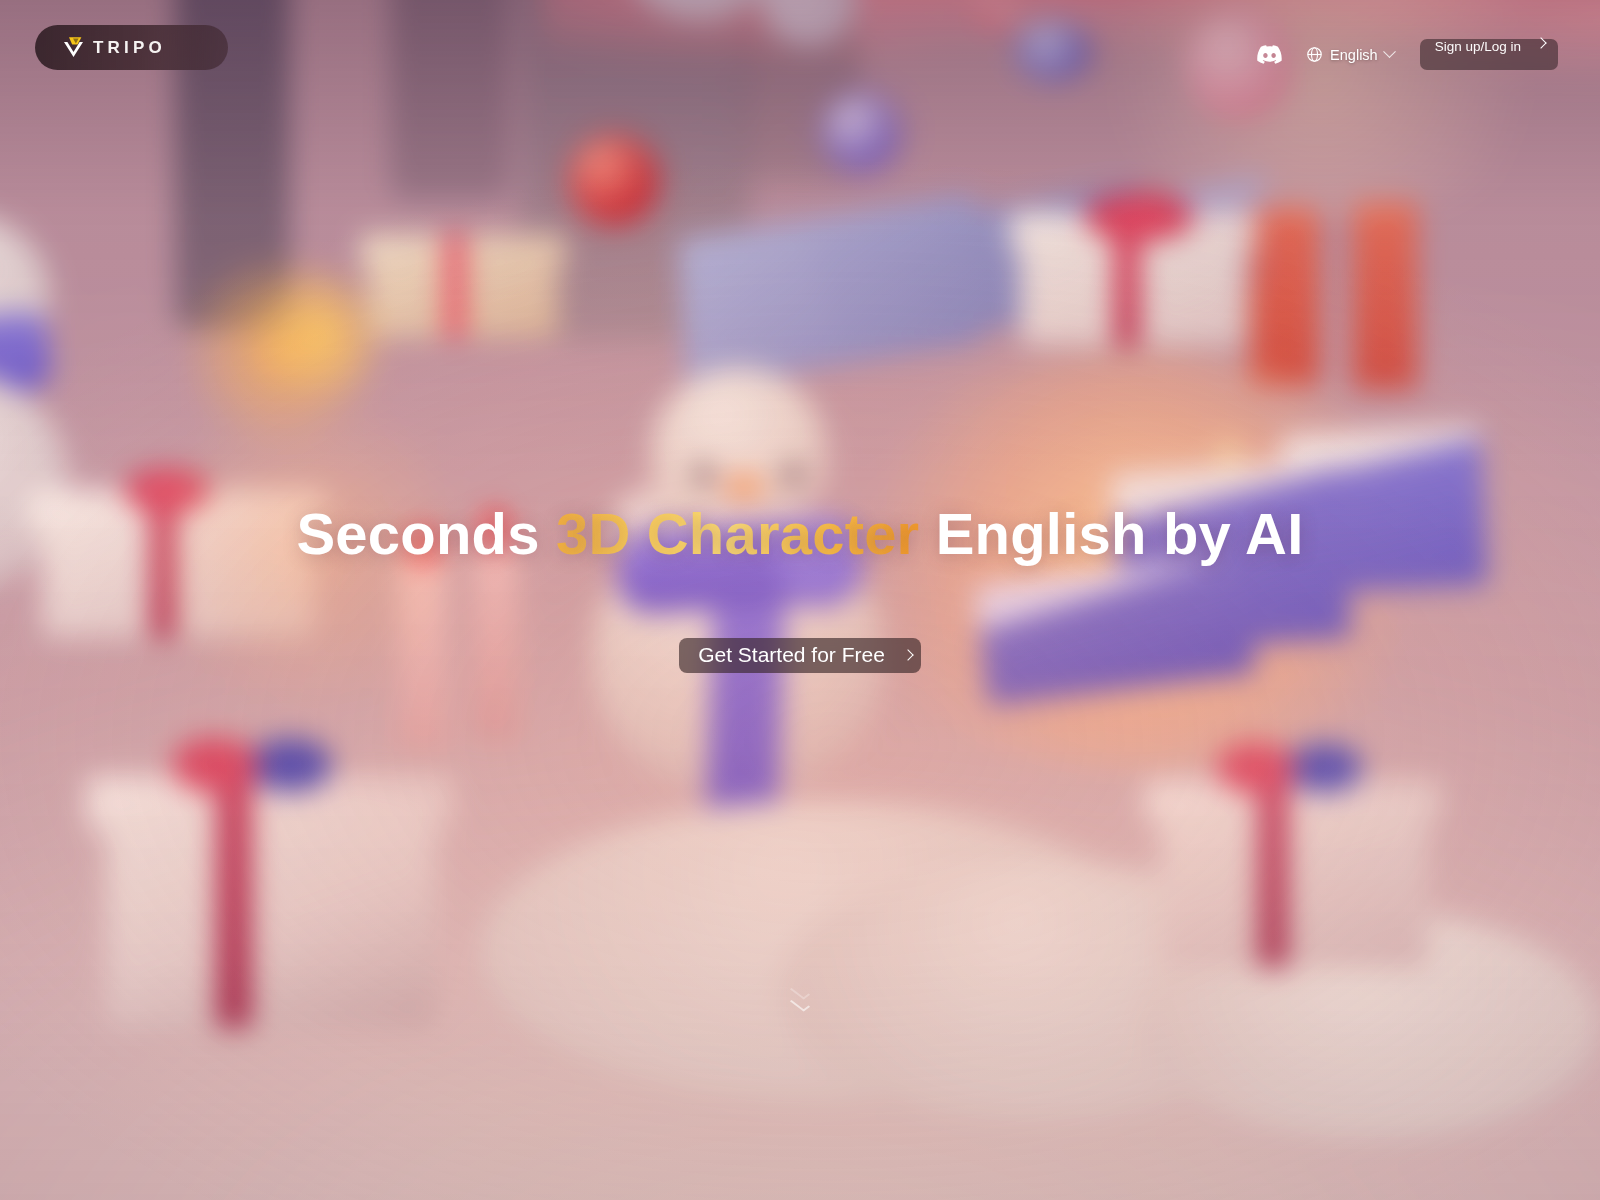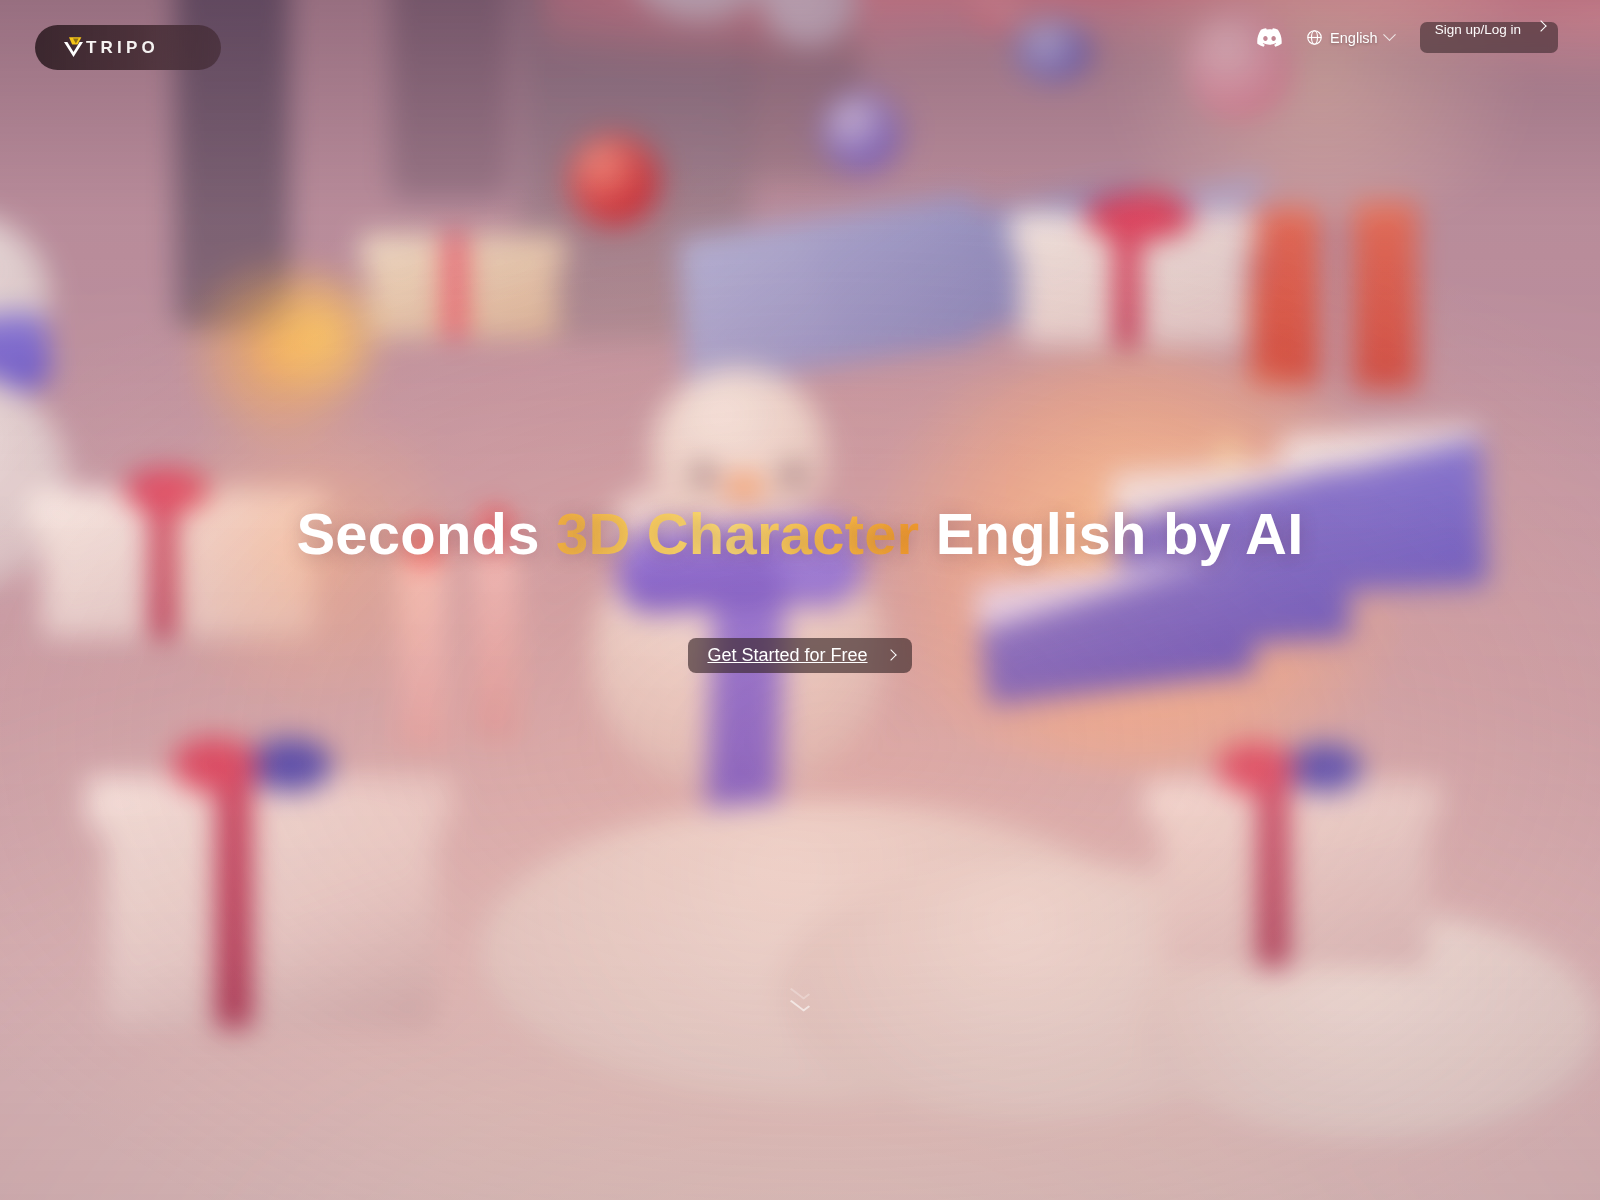--- a/index.html
+++ b/index.html
@@ -182,31 +182,31 @@
   .navbar {
     position:absolute; left:0; top:0; width:1600px; height:92px; z-index:40;
   }
   .nav-pill {
     position:absolute; left:35px; top:25px; height:45px;
     display:flex; align-items:center; padding:0 26px 0 26px;
     border-radius:24px;
     background:linear-gradient(90deg, rgba(45,28,34,.88) 0%, rgba(58,35,42,.82) 55%, rgba(62,38,45,.60) 100%);
     backdrop-filter:blur(6px);
   }
-  .logo { display:flex; align-items:center; margin-right:36px; cursor:pointer; }
+  .logo { display:flex; align-items:center; gap:7px; margin-right:36px; cursor:pointer; }
   .logo-mark { position:relative; width:25px; height:25px; }
   .logo-text { font-size:17px; letter-spacing:4.2px; font-weight:700; color:#f6f3f2; }
   .nav-links { display:flex; align-items:center; gap:0; }
   .nav-link {
     color:#f3eeee; font-size:14.5px; font-weight:500; letter-spacing:.2px;
     padding:0 19px; cursor:pointer; white-space:nowrap; display:flex; align-items:center; gap:6px;
   }
   .chev-d { display:inline-block; width:9px; height:9px; border-right:1.6px solid #efe8e8; border-bottom:1.6px solid #efe8e8; transform:rotate(45deg) translate(-2px,-2px); }
 
-  .nav-right { position:absolute; right:42px; top:15px; height:45px; display:flex; align-items:center; gap:0; }
+  .nav-right { position:absolute; right:42px; top:32px; height:45px; display:flex; align-items:center; gap:0; }
   .discord-btn { width:34px; height:34px; display:flex; align-items:center; justify-content:center; cursor:pointer; margin-right:20px; }
   .lang { display:flex; align-items:center; gap:7px; color:#fff; font-size:14.5px; cursor:pointer; margin-right:26px; text-shadow:0 1px 3px rgba(0,0,0,.3); }
   .globe { width:17px; height:17px; }
   .signup {
     display:flex; gap:16px; height:31px; padding:0 13px 0 15px;
     border-radius:7px; background:rgba(40,26,30,.52); backdrop-filter:blur(4px);
     color:#fdfbfb; font-size:13.5px; cursor:pointer; white-space:nowrap;
   }
   .arr-r { display:inline-block; width:8px; height:8px; border-top:1.6px solid #fff; border-right:1.6px solid #fff; transform:rotate(45deg); }
 
@@ -219,23 +219,23 @@
     letter-spacing:.2px; text-shadow:0 2px 18px rgba(90,40,60,.30);
   }
   .hl-accent {
     background:linear-gradient(96deg, #f7b33f 0%, #ffd45e 24%, #ffe07a 48%, #ffc94f 70%, #f59b2a 100%);
     -webkit-background-clip:text; background-clip:text; color:transparent;margin-top:6px;
   }
   .hl-line2 { display:block; }
   .cta {
     margin-top:57px;
     display:inline-flex; align-items:center; gap:19px;
-    height:35px; padding:0 17px 0 19px; border-radius:8px;
+    height:35px; padding:0 9px 0 19px; border-radius:8px;
     background:rgba(52,34,36,.62); backdrop-filter:blur(5px);
-    color:#fff; font-size:18px; cursor:pointer; white-space:nowrap;text-decoration:underline;
+    color:#fff; font-size:21px; cursor:pointer; white-space:nowrap;
   }
   .scroll-ind {
     position:absolute; left:50%; top:988px; transform:translateX(-50%);
     display:flex; flex-direction:column; align-items:center; gap:4px; cursor:pointer; opacity:.72;
   }
   .scroll-ind .v {
     width:17px; height:8px;
     border-right:2px solid rgba(255,255,255,.82); border-bottom:2px solid rgba(255,255,255,.82);
     transform:rotate(45deg) skew(-8deg,-8deg);
   }

